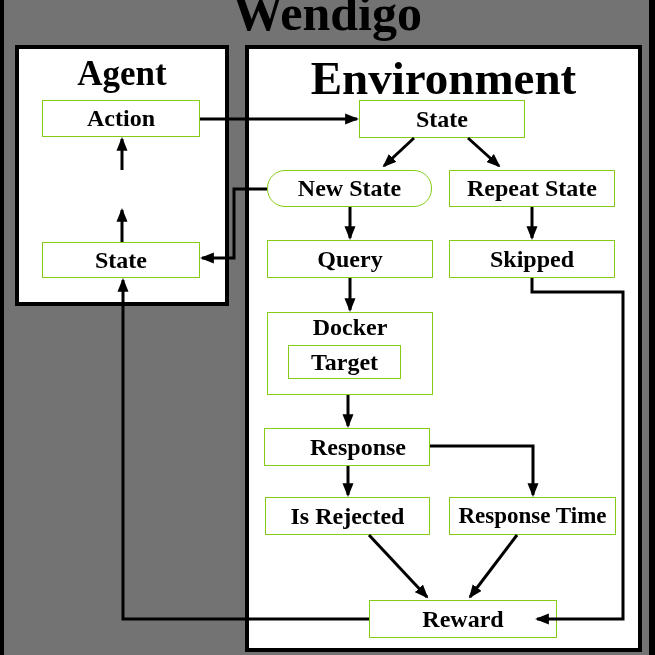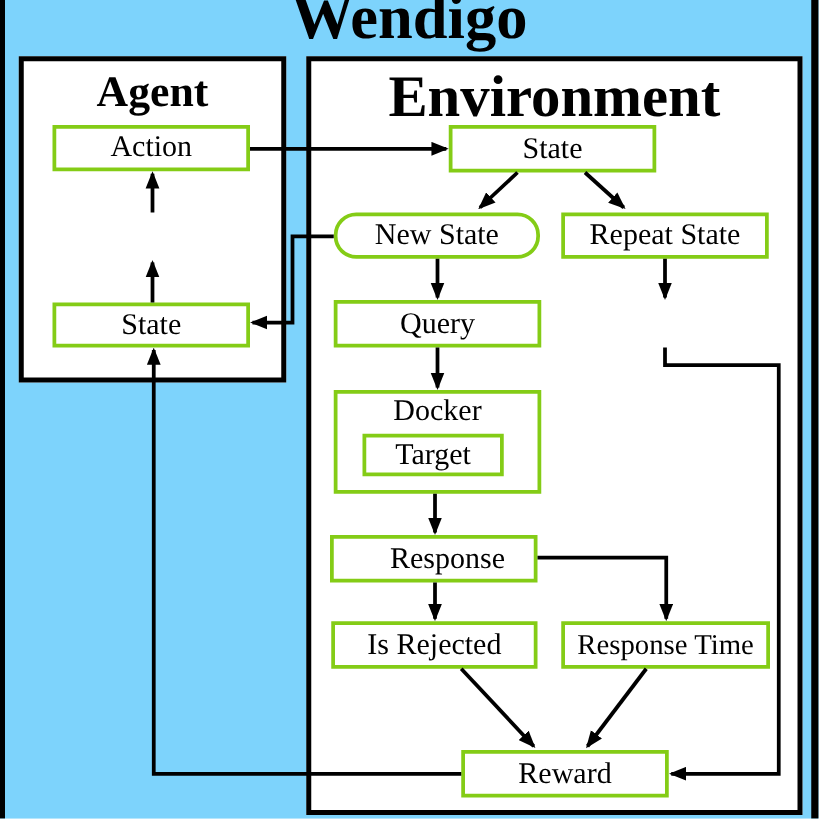--- a/index.html
+++ b/index.html
@@ -1,51 +1,51 @@
 <!DOCTYPE html>
 <html><head>
 <meta charset="utf-8">
 <style>
   html,body{margin:0;padding:0;background:#ffffff;}
   #stage{
     position:relative;width:655px;height:655px;overflow:hidden;
-    background:#7dd3fc;
+    background:#737373;
     font-family:"Liberation Serif","DejaVu Serif",serif;
     color:#000;
   }
   .vborder{position:absolute;top:0;height:655px;background:#000;}
   #outer-left{left:0;width:4px;}
   #outer-right{left:649px;width:6px;}
   .container-box{position:absolute;border:4px solid #000;background:#fff;box-sizing:border-box;}
   #agent-box{left:15px;top:45px;width:214px;height:261px;}
   #environment-box{left:245px;top:45px;width:397px;height:607px;}
   .heading{position:absolute;text-align:center;font-weight:bold;line-height:1;white-space:nowrap;}
   #main-title{left:0;top:-12px;width:655px;font-size:50px;}
   #agent-title{left:15px;top:56px;width:214px;font-size:35px;}
   #environment-title{left:245px;top:55px;width:397px;font-size:47px;}
   .node{
-    position:absolute;border:3px solid #84cc16;background:#fff;box-sizing:border-box;
+    position:absolute;border:1px solid #84cc16;background:#fff;box-sizing:border-box;
     display:flex;align-items:center;justify-content:center;
-    font-weight:normal;font-size:24px;white-space:nowrap;
+    font-weight:bold;font-size:24px;white-space:nowrap;
   }
   #node-action{left:42px;top:100px;width:158px;height:37px;}
   #node-neural-network{left:28px;top:170px;width:187px;height:38px;}
   #node-agent-state{left:42px;top:242px;width:158px;height:36px;}
   #node-env-state{left:359px;top:100px;width:166px;height:38px;}
   #node-new-state{left:267px;top:170px;width:165px;height:37px;border-radius:18px;}
   #node-repeat-state{left:449px;top:170px;width:166px;height:37px;}
   #node-query{left:267px;top:240px;width:166px;height:38px;}
   #node-skipped{left:449px;top:240px;width:166px;height:38px;}
   #node-docker{left:267px;top:312px;width:166px;height:83px;
     flex-direction:column;justify-content:flex-start;padding-top:1px;}
   #node-target{left:20px;top:32px;width:113px;height:34px;}
   #node-response{left:264px;top:428px;width:166px;height:38px;padding-left:22px;}
   #node-is-rejected{left:265px;top:497px;width:165px;height:38px;}
   #node-response-time{left:449px;top:497px;width:167px;height:38px;font-size:23px;}
-  #node-reward{left:369px;top:600px;width:166px;height:38px;}
+  #node-reward{left:369px;top:600px;width:188px;height:38px;}
   #connector-layer{position:absolute;left:0;top:0;width:655px;height:655px;pointer-events:none;}
   #connector-layer path{stroke:#000;stroke-width:3;fill:none;}
 </style>
 </head>
 <body>
 
 <div id="stage">
 
   <div class="vborder" id="outer-left"></div>
   <div class="vborder" id="outer-right"></div>
@@ -58,20 +58,21 @@
   <div class="heading" id="agent-title">Agent</div>
   <div class="heading" id="environment-title">Environment</div>
 
   <div class="node" id="node-action">Action</div>
   <div class="node" id="node-agent-state">State</div>
 
   <div class="node" id="node-env-state">State</div>
   <div class="node" id="node-new-state">New State</div>
   <div class="node" id="node-repeat-state">Repeat State</div>
   <div class="node" id="node-query">Query</div>
+  <div class="node" id="node-skipped">Skipped</div>
 
   <div class="node" id="node-docker">
     <span>Docker</span>
     <div class="node" id="node-target">Target</div>
   </div>
 
   <div class="node" id="node-response">Response</div>
   <div class="node" id="node-is-rejected">Is Rejected</div>
   <div class="node" id="node-response-time">Response Time</div>
   <div class="node" id="node-reward">Reward</div>

